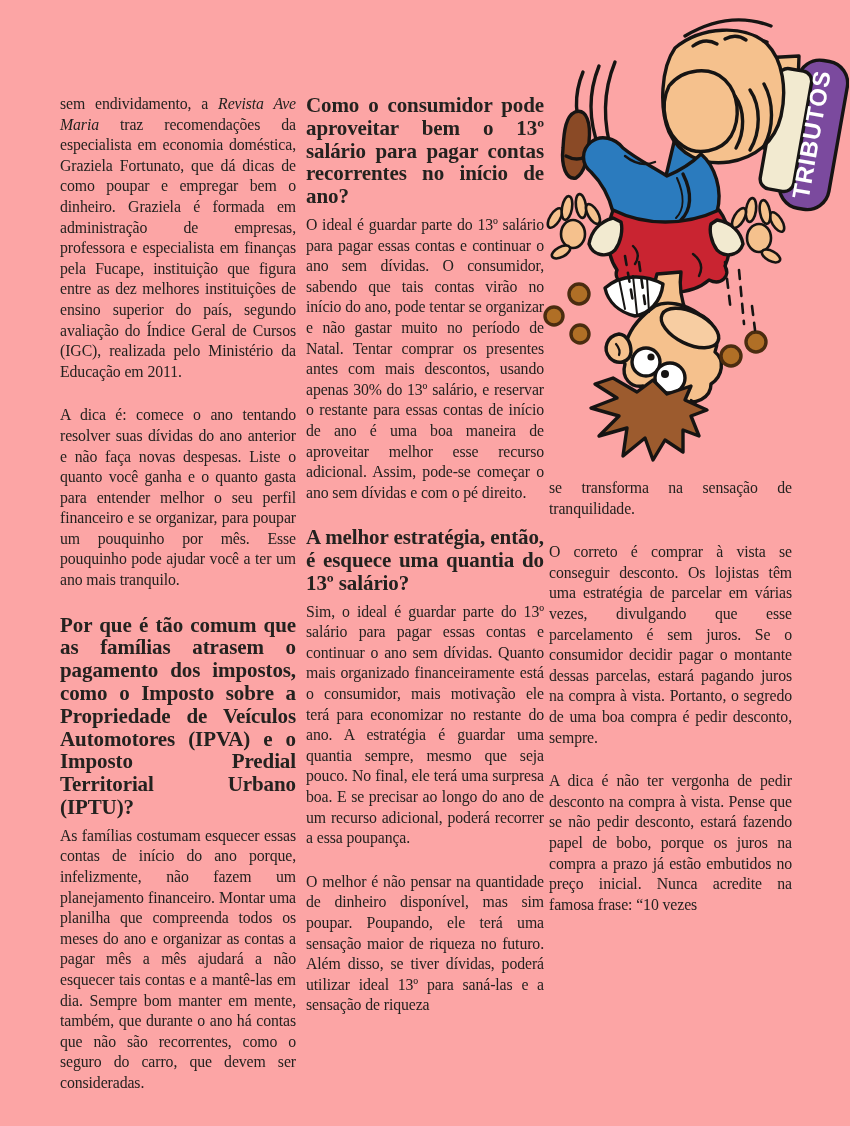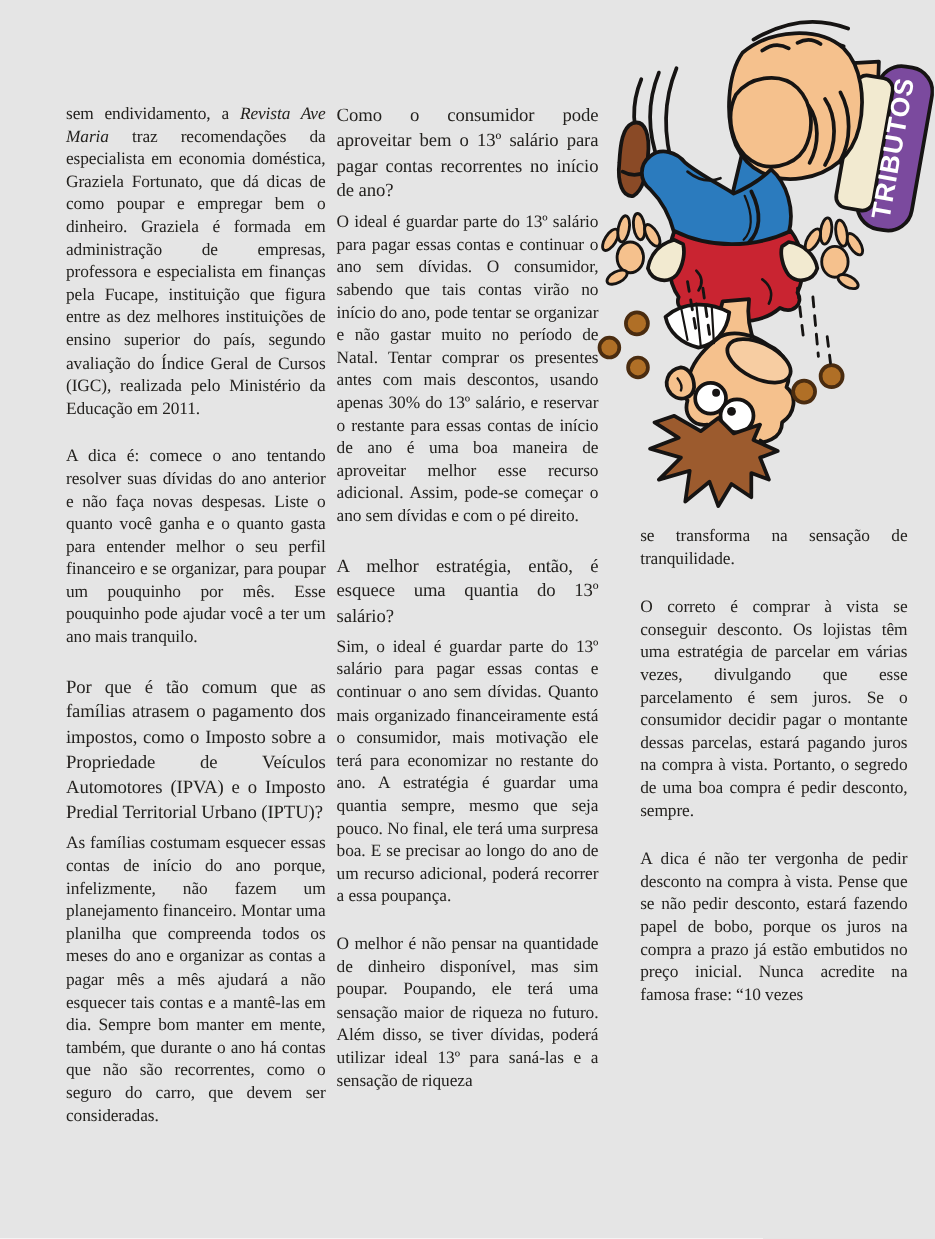--- a/index.html
+++ b/index.html
@@ -1,39 +1,39 @@
 <!DOCTYPE html>
 <html lang="pt-BR"><head>
 <meta charset="utf-8">
 <style>
   html,body{margin:0;padding:0;background:#ffffff;}
   .page{
     position:relative;
     width:850px;height:1126px;
-    background:#e5e5e5;
+    background:#fca5a5;
     overflow:hidden;
     font-family:"Liberation Serif","DejaVu Serif",serif;
     color:#24221f;
   }
   .col{
     position:absolute;top:94px;
     text-align:justify;
     font-size:15.8px;line-height:20.6px;
     letter-spacing:-0.1px;
     hyphens:auto;-webkit-hyphens:auto;
   }
   #col1{left:60px;width:236px;}
   #col2{left:306px;width:238px;}
-  #col3{left:582px;width:243px;}
+  #col3{left:549px;width:243px;}
   .col p{margin:0;}
   .qa{margin-top:23px;}
   .qa h3{
-    font-size:17px;line-height:22.8px;
+    font-size:21px;line-height:22.8px;
     margin:0 0 7px 0;
-    font-weight:normal;
+    font-weight:bold;
     text-align:justify;
   }
   .spacer{height:384px;}
   em{font-style:italic;}
   .illustration{
     position:absolute;left:533px;top:6px;width:316px;height:466px;
   }
   .illustration svg{display:block;width:100%;height:100%;}
 </style>
 </head>

